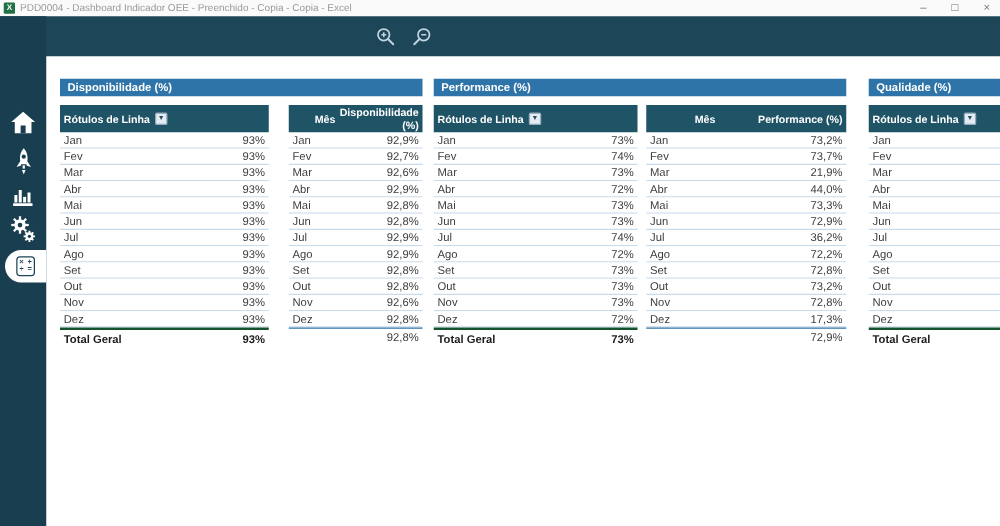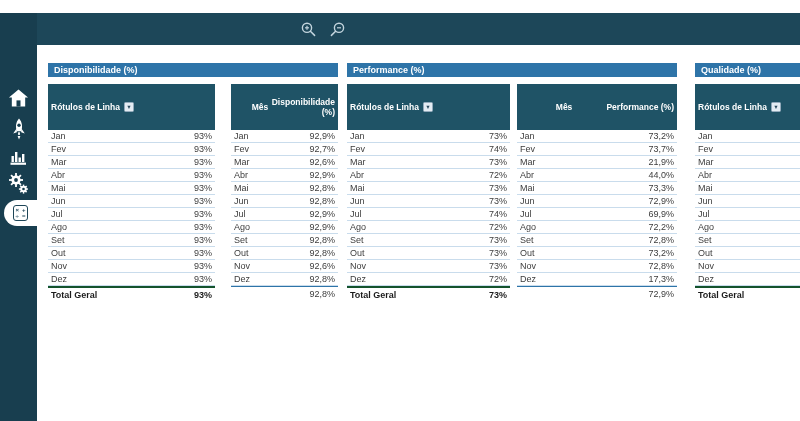--- a/index.html
+++ b/index.html
@@ -24,21 +24,21 @@
   
   .sidebar{position:absolute;top:13px;left:0;width:37px;bottom:0;background:#183e4f;}
   .side-ico{position:absolute;left:0;width:37px;display:flex;justify-content:center;}
   .pill{position:absolute;left:4px;width:33px;height:26px;top:187px;background:#fff;border-radius:13px 0 0 13px;display:flex;align-items:center;justify-content:center;}
   .calc{width:15px;height:16px;border:1.5px solid #1d4557;border-radius:3px;display:grid;grid-template-columns:1fr 1fr;place-items:center;font-size:6px;font-weight:bold;color:#1d4557;line-height:1;box-sizing:border-box;padding:1px 0;}
 
   
   .section{position:absolute;top:63px;}
   .section-bar{height:14px;background:#2e74a8;color:#fff;font-size:9px;font-weight:bold;line-height:14px;padding-left:6px;}
   .tables{display:flex;margin-top:7px;align-items:flex-start;}
-  .thead{display:flex;align-items:center;background:#1f5366;color:#fff;font-weight:bold;font-size:8.5px;height:14px;padding:16px 3px;}
+  .thead{display:flex;align-items:center;background:#1f5366;color:#fff;font-weight:bold;font-size:8.5px;height:14px;padding:4px 3px;}
   .thead .grow{margin-left:auto;}
   .filter-btn{width:10px;height:10px;background:#e4ecf3;border:1px solid #93aabb;border-radius:1.5px;font-size:5.5px;line-height:9px;text-align:center;color:#2a4a5e;margin-left:4px;flex:none;box-sizing:border-box;cursor:pointer;}
   .mc1{flex:0 0 34%;text-align:right;}
   .mc2{flex:1;text-align:right;}
   .trow{display:flex;align-items:center;height:12px;font-size:9px;color:#3d3d3d;border-bottom:1px solid #c9dcec;padding:0 3px;background:#fff;}
   .trow .val{margin-left:auto;}
   .trow.total{font-weight:bold;color:#1c1c1c;border-top:2px solid #14532d;border-bottom:none;height:13px;}
   .trow.total-light{border-top:1px solid #2e74a8;border-bottom:none;height:13px;}
 
   #sec0{left:48px;width:290px;}
@@ -46,20 +46,29 @@
   #sec1{left:347px;width:330px;}
   #sec1 .t-left{width:163px;}  #sec1 .gap{width:7px;flex:none;}   #sec1 .t-right{width:160px;}
   #sec2{left:695px;width:330px;}
   #sec2 .t-left{width:163px;}
 </style>
 </head>
 <body>
 
 <div id="screen">
 
+  <div class="titlebar">
+    <span class="excel-ico">X</span>
+    <span>PDD0004 - Dashboard Indicador OEE - Preenchido - Copia - Copia - Excel</span>
+    <div class="win-controls">
+      <span>–</span>
+      <span>□</span>
+      <span>×</span>
+    </div>
+  </div>
 
   <div class="app-header">
     <div class="zoom-icons">
       <svg width="17" height="17" viewBox="0 0 17 17">
         <circle cx="7" cy="6.8" r="4.6" fill="none" stroke="#c2d4dd" stroke-width="1.4"></circle>
         <line x1="10.4" y1="10.2" x2="14.6" y2="14.4" stroke="#c2d4dd" stroke-width="1.5" stroke-linecap="round"></line>
         <line x1="5" y1="6.8" x2="9" y2="6.8" stroke="#c2d4dd" stroke-width="1.2"></line>
         <line x1="7" y1="4.8" x2="7" y2="8.8" stroke="#c2d4dd" stroke-width="1.2"></line>
       </svg>
       <svg width="17" height="17" viewBox="0 0 17 17">
@@ -344,21 +353,21 @@
             <div class="trow">
             <span>Mai</span>
             <span class="val">73,3%</span>
           </div>
             <div class="trow">
             <span>Jun</span>
             <span class="val">72,9%</span>
           </div>
             <div class="trow">
             <span>Jul</span>
-            <span class="val">69,9%</span>
+            <span class="val">36,2%</span>
           </div>
             <div class="trow">
             <span>Ago</span>
             <span class="val">72,2%</span>
           </div>
             <div class="trow">
             <span>Set</span>
             <span class="val">72,8%</span>
           </div>
             <div class="trow">

